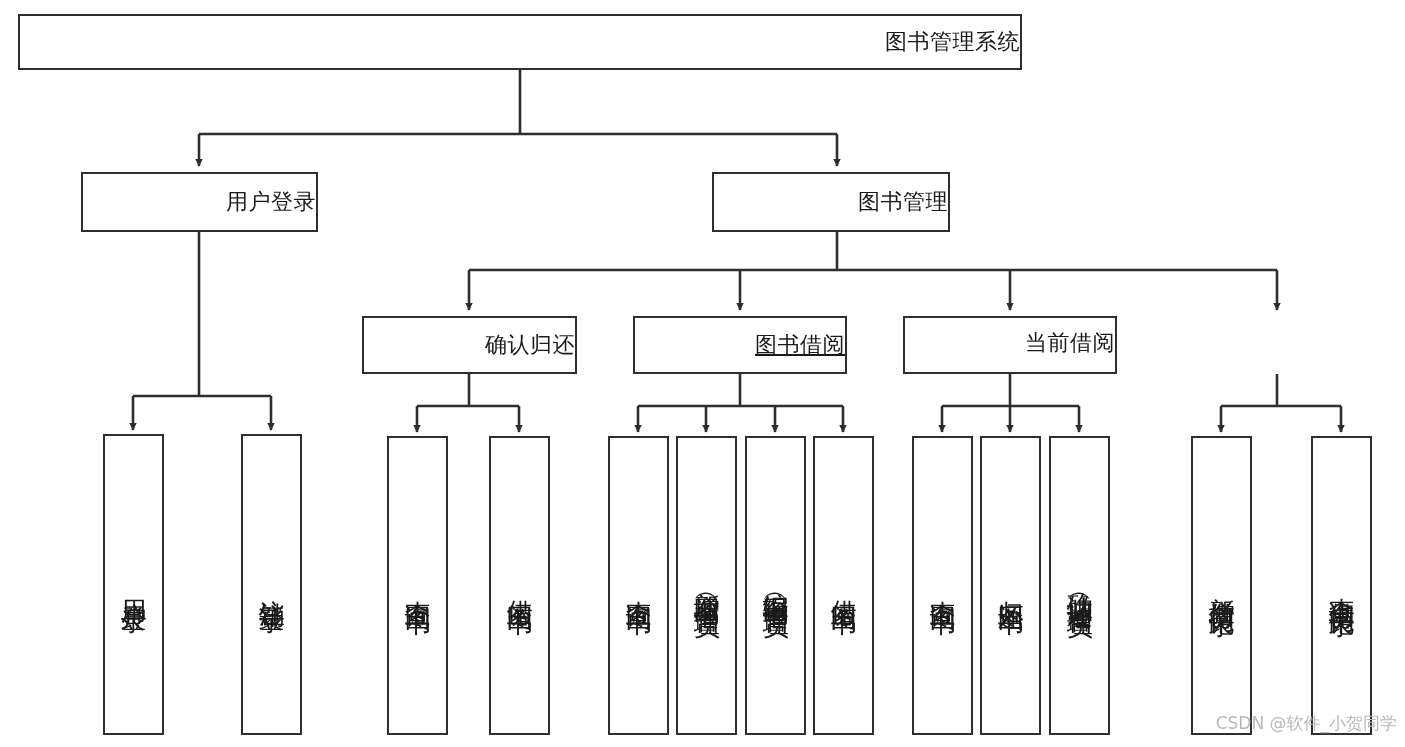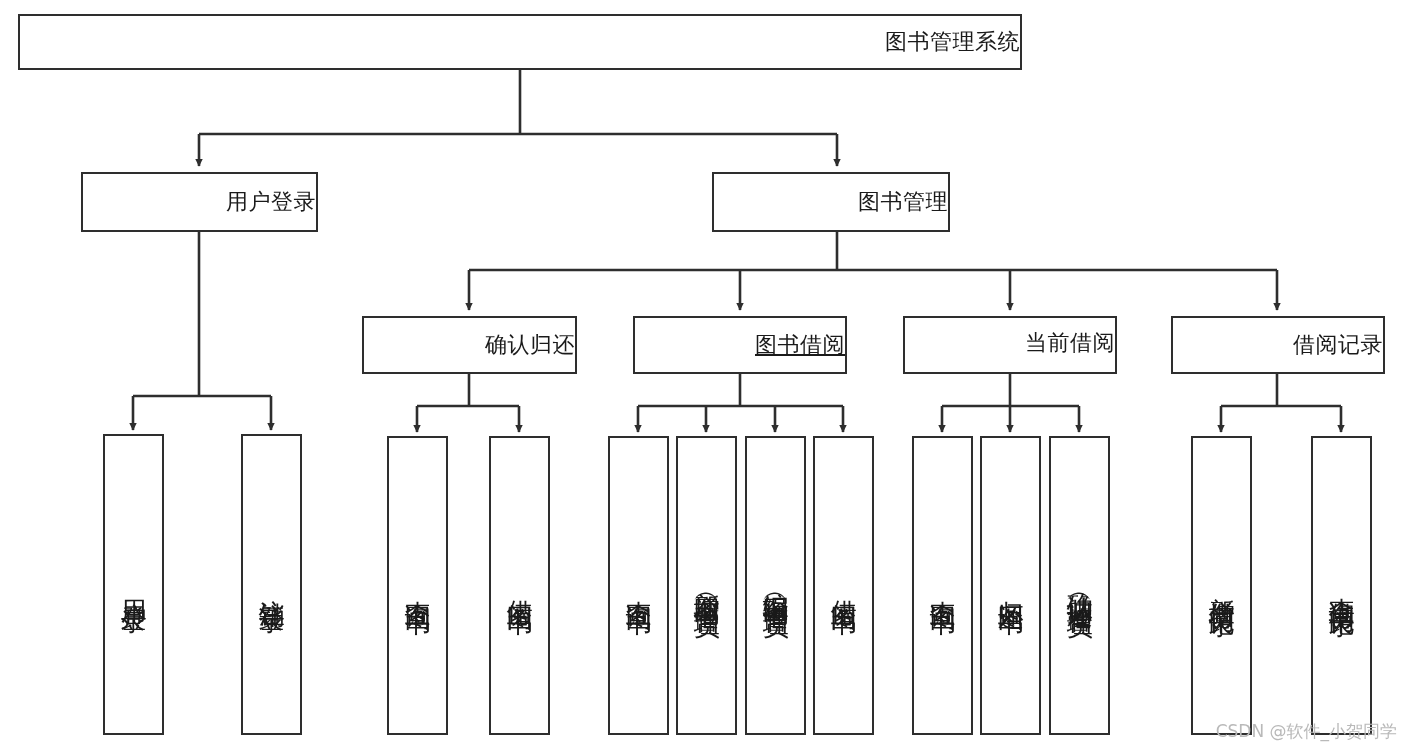--- a/index.html
+++ b/index.html
@@ -57,21 +57,21 @@
     writing-mode: vertical-rl;
     text-orientation: upright;
     font-size: 26px;
     line-height: 1.05;
     letter-spacing: 3px;
     white-space: nowrap;
   }
   #watermark {
     position: absolute;
     right: 8px;
-    bottom: 4px;
+    bottom: 12px;
     font-size: 17px;
     color: #b9b9b9;
     z-index: 5;
     white-space: nowrap;
     font-family: "DejaVu Sans", "Liberation Sans", sans-serif;
   }
 </style>
 </head>
 <body>
 
@@ -140,23 +140,20 @@
 
   <div class="node horiz" style="left:362px; top:316px; width:215px; height:58px;">
     <span class="label">确认归还</span>
   </div>
   <div class="node horiz" style="left:633px; top:316px; width:214px; height:58px;text-decoration:underline;">
     <span class="label">图书借阅</span>
   </div>
   <div class="node horiz" style="left:903px; top:316px; width:214px; height:58px;font-family:Liberation Mono, monospace;">
     <span class="label">当前借阅</span>
   </div>
-  <div class="node horiz" style="left:1171px; top:316px; width:214px; height:58px;">
-    <span class="label">借阅记录</span>
-  </div>
 
   <div class="node vert" style="left:103px; top:434px; width:61px; height:301px;">
     <span class="label">用户登录</span>
   </div>
   <div class="node vert" style="left:241px; top:434px; width:61px; height:301px;">
     <span class="label">注销登录</span>
   </div>
 
   <div class="node vert" style="left:387px; top:436px; width:61px; height:299px;">
     <span class="label">查询图书</span>

